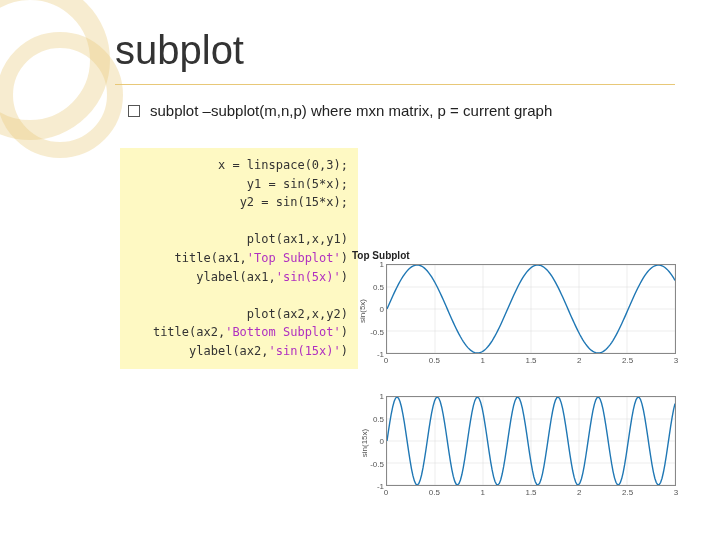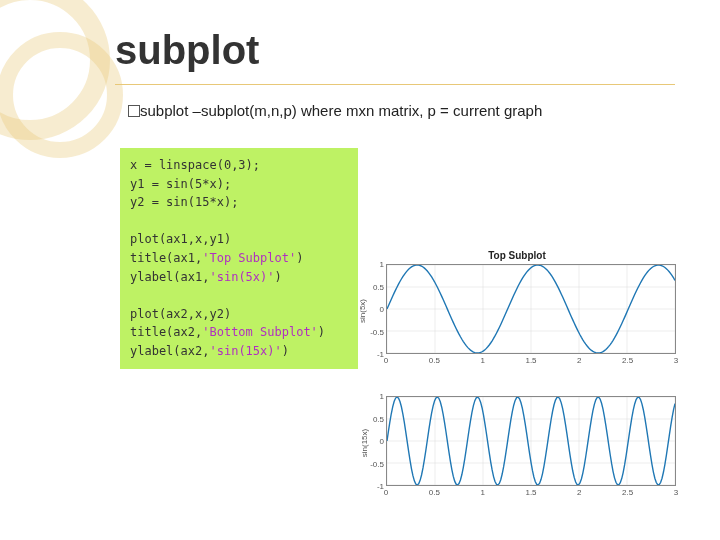--- a/index.html
+++ b/index.html
@@ -1,28 +1,28 @@
 <!DOCTYPE html>
 <html><head>
 <meta charset="utf-8">
 <style>
   html,body{margin:0;padding:0;width:720px;height:540px;font-family:Arial,Helvetica,sans-serif;background:#fff;overflow:hidden;}
   .slide{position:relative;width:720px;height:540px;background:#fff;}
   .deco{position:absolute;left:-40px;top:-30px;width:180px;height:200px;}
   .deco svg{width:180px;height:200px;}
-  .title{position:absolute;left:115px;top:28px;font-size:40px;color:#333;font-weight:bold;}
+  .title{position:absolute;left:115px;top:28px;font-size:40px;color:#333;}
   .title-rule{position:absolute;left:115px;top:84px;width:560px;height:1px;background:#e8c878;}
-  .bullet-row{position:absolute;left:128px;top:102px;display:flex;align-items:center;}
+  .bullet-row{position:absolute;left:128px;top:102px;display:flex;align-items:center;gap:10px;}
   .bullet-box{width:12px;height:12px;border:1.5px solid #555;box-sizing:border-box;}
   .bullet-text{font-size:15px;color:#222;}
-  .code-box{position:absolute;left:120px;top:148px;width:218px;background:#bef264;font-family:Consolas,Menlo,monospace;font-size:12px;color:#333;padding:8px 10px;line-height:1.55;white-space:pre;}
+  .code-box{position:absolute;left:120px;top:148px;width:218px;background:#fef9c3;font-family:Consolas,Menlo,monospace;font-size:12px;color:#333;padding:8px 10px;line-height:1.55;white-space:pre;text-align:right;}
   .code-box .str{color:#b030c0;}
   .plots{position:absolute;left:352px;top:250px;width:330px;}
   .plot{position:relative;width:330px;height:122px;margin-bottom:10px;}
-  .plot-title{position:absolute;left:0;right:0;top:0;text-align:center;font-size:10px;font-weight:bold;color:#222;}
+  .plot-title{position:absolute;left:0;right:0;top:0;font-size:10px;font-weight:bold;color:#222;}
   .plot-ylabel{position:absolute;left:-2px;top:50%;transform:translateY(-50%) rotate(-90deg);transform-origin:center;font-size:8px;color:#555;}
   .plot-frame{position:absolute;left:34px;top:14px;right:6px;bottom:18px;border:1px solid #888;background:#fff;}
   .yticks{position:absolute;left:8px;top:14px;bottom:18px;width:24px;}
   .ytick{position:absolute;right:0;font-size:8px;color:#555;transform:translateY(-50%);text-align:right;width:24px;}
   .xticks{position:absolute;left:34px;right:6px;bottom:2px;height:14px;}
   .xtick{position:absolute;font-size:8px;color:#555;transform:translateX(-50%);}
   .plot-svg{position:absolute;left:0;top:0;width:100%;height:100%;}
   .grid-line{stroke:#d8d8d8;stroke-width:0.5;}
   .curve{stroke:#1f77b4;stroke-width:1.4;fill:none;}
 </style>

